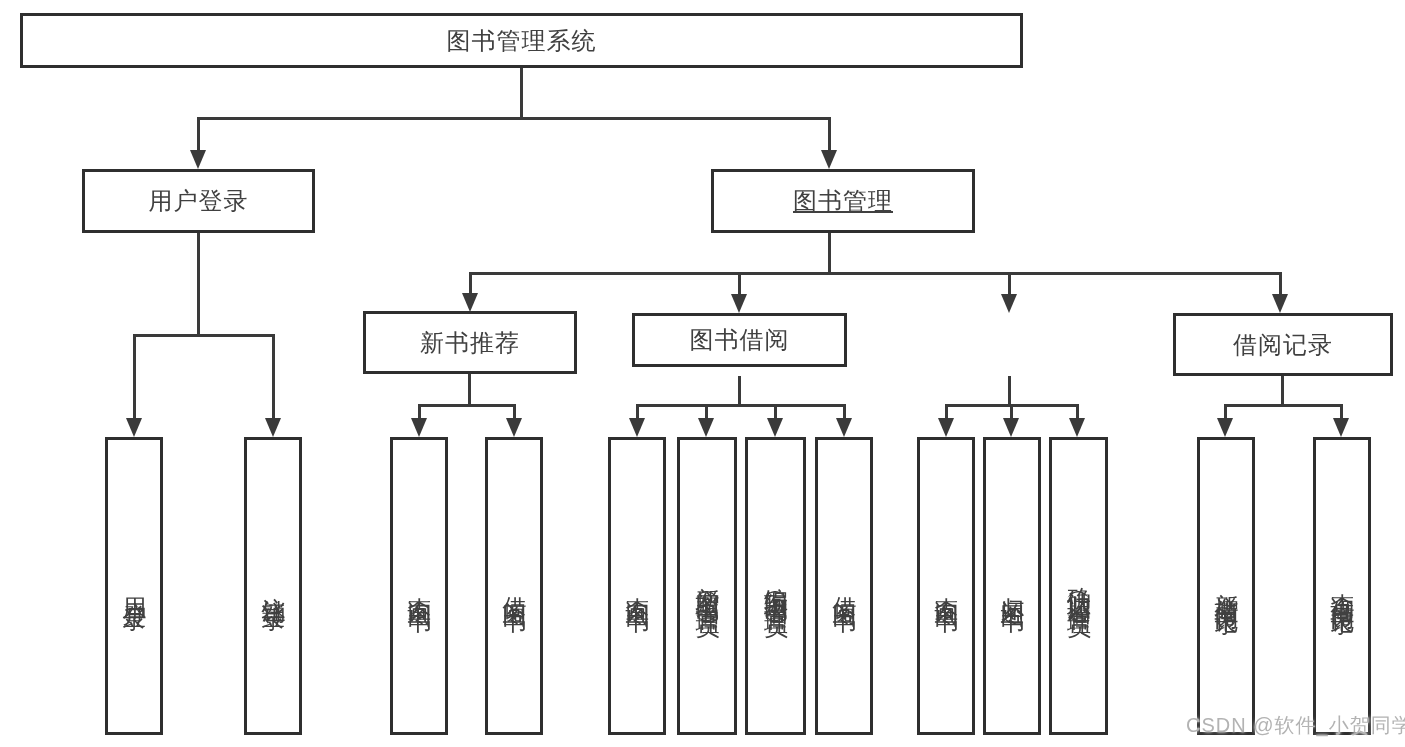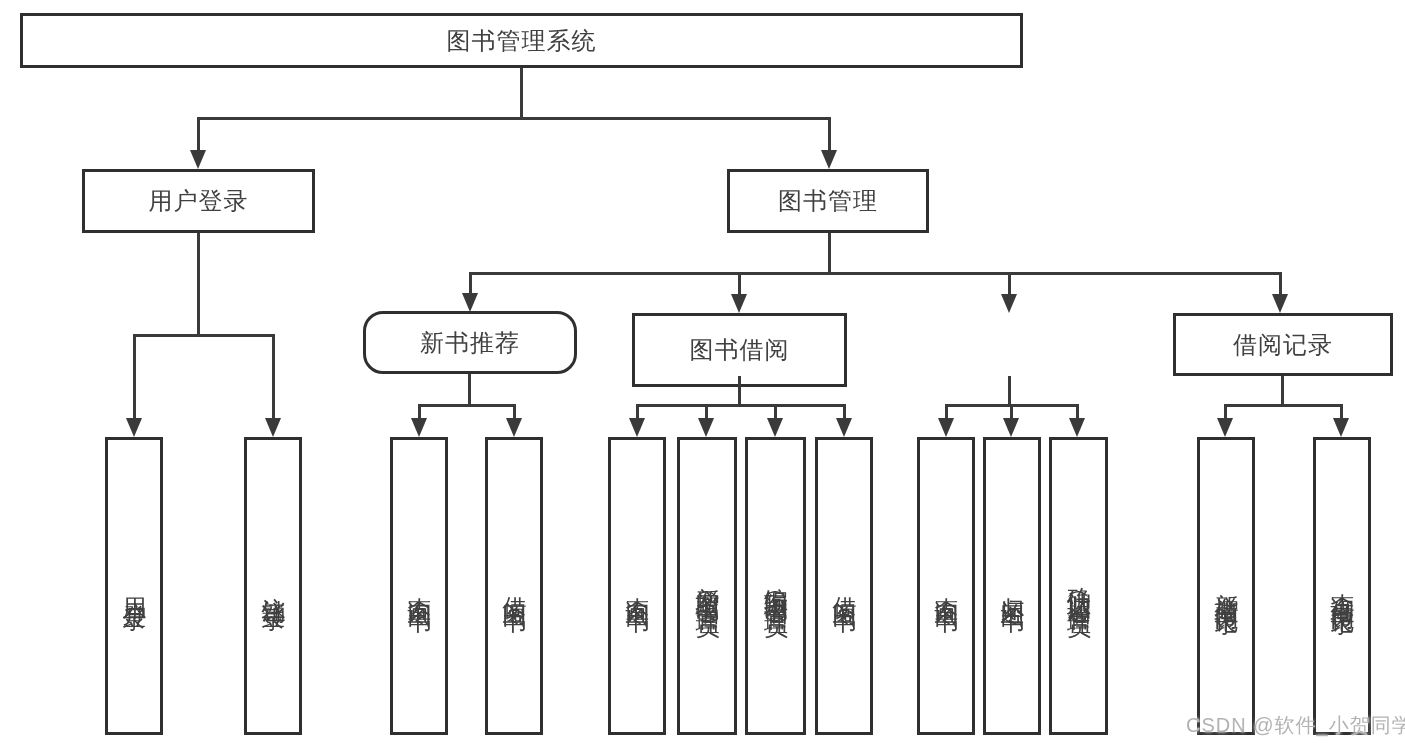--- a/index.html
+++ b/index.html
@@ -17,23 +17,23 @@
   }
   .cl{position:absolute;background:#3a3a3a;}
   .v{width:3px;}
   .h{height:3px;}
   .ar{position:absolute;width:0;height:0;
     border-left:8px solid transparent;border-right:8px solid transparent;
     border-top:19px solid #3a3a3a;}
   
   #n-root{left:20px;top:13px;width:1003px;height:55px;}
   #n-user-login{left:82px;top:169px;width:233px;height:64px;}
-  #n-book-mgmt{left:727px;top:169px;width:202px;height:64px;}
-  #n-new-book-rec{left:363px;top:311px;width:214px;height:63px;border-radius:20px;}
-  #n-book-borrow{left:632px;top:313px;width:215px;height:74px;}
+  #n-book-mgmt{left:711px;top:169px;width:264px;height:64px;text-decoration:underline;}
+  #n-new-book-rec{left:363px;top:311px;width:214px;height:63px;}
+  #n-book-borrow{left:632px;top:313px;width:215px;height:54px;}
   #n-current-borrow{left:903px;top:313px;width:214px;height:63px;}
   #n-borrow-records{left:1173px;top:313px;width:220px;height:63px;}
   .leaf{top:437px;width:58px;height:298px;}
   #n-user-login-leaf{left:105px;}
   #n-logout-leaf{left:244px;}
   #n-nbr-query{left:390px;}
   #n-nbr-borrow{left:485px;}
   #n-bb-query{left:608px;}
   #n-bb-add{left:677px;width:60px;}
   #n-bb-edit{left:745px;width:61px;}

